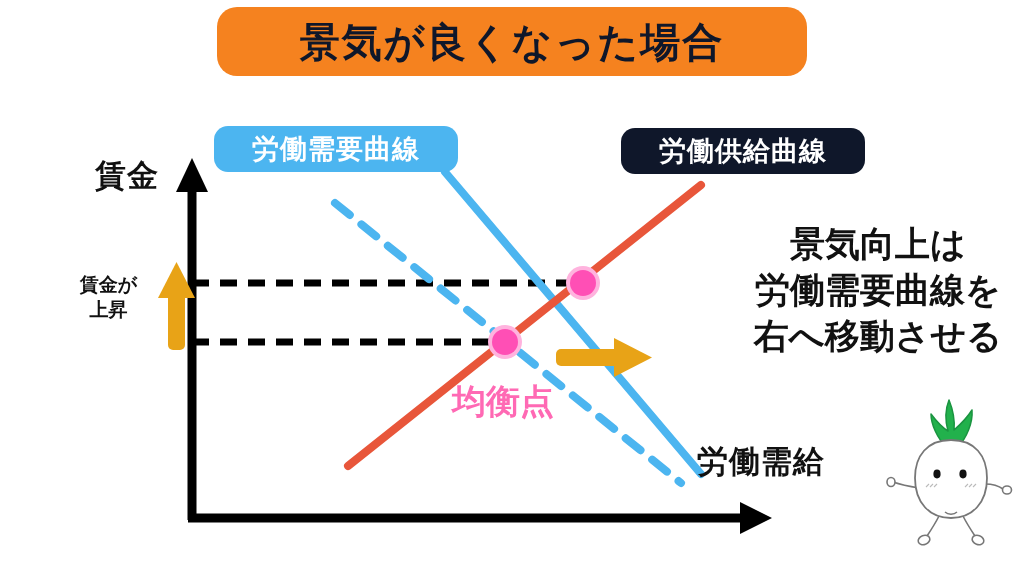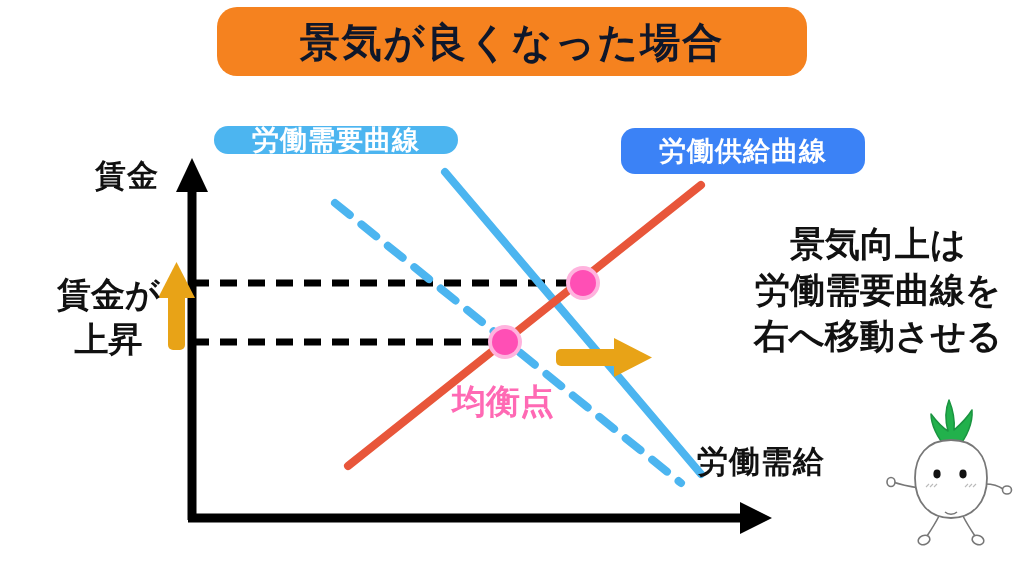--- a/index.html
+++ b/index.html
@@ -54,21 +54,21 @@
     font-size: 27px;
     font-weight: bold;
     letter-spacing: 1px;
     line-height: 1;
     white-space: nowrap;
   }
   .badge-demand {
     left: 214px;
     top: 126px;
     width: 244px;
-    height: 28px;
+    height: 46px;
   }
   .badge-supply {
     left: 621px;
     top: 128px;
     width: 244px;
     height: 46px;
   }
 
   
   .axis-label {
@@ -91,21 +91,21 @@
   }
 
   
   .wage-rise {
     position: absolute;
     left: 56px;
     top: 272px;
     width: 105px;
     text-align: center;
     color: #111111;
-    font-size: 34px;
+    font-size: 19px;
     font-weight: bold;
     line-height: 1.33;
     letter-spacing: 0px;
   }
 
   
   .note-right {
     position: absolute;
     left: 742px;
     top: 221px;
@@ -185,21 +185,21 @@
 
     <g>
       <rect x="556" y="349" width="70" height="17" rx="5" fill="#E8A317"></rect>
       <polygon points="652,357.5 614,338 614,377" fill="#E8A317"></polygon>
     </g>
   </svg>
 
   <div class="badge badge-demand" style="background: rgb(76, 181, 240);">
     <span class="badge-text">労働需要曲線</span>
   </div>
-  <div class="badge badge-supply" style="background: #3b82f6;">
+  <div class="badge badge-supply" style="background: #0f172a;">
     <span class="badge-text">労働供給曲線</span>
   </div>
 
   <div class="axis-label label-wage">賃金</div>
   <div class="axis-label label-labor">労働需給</div>
 
   <div class="wage-rise">
     <div>賃金が</div>
     <div>上昇</div>
   </div>

